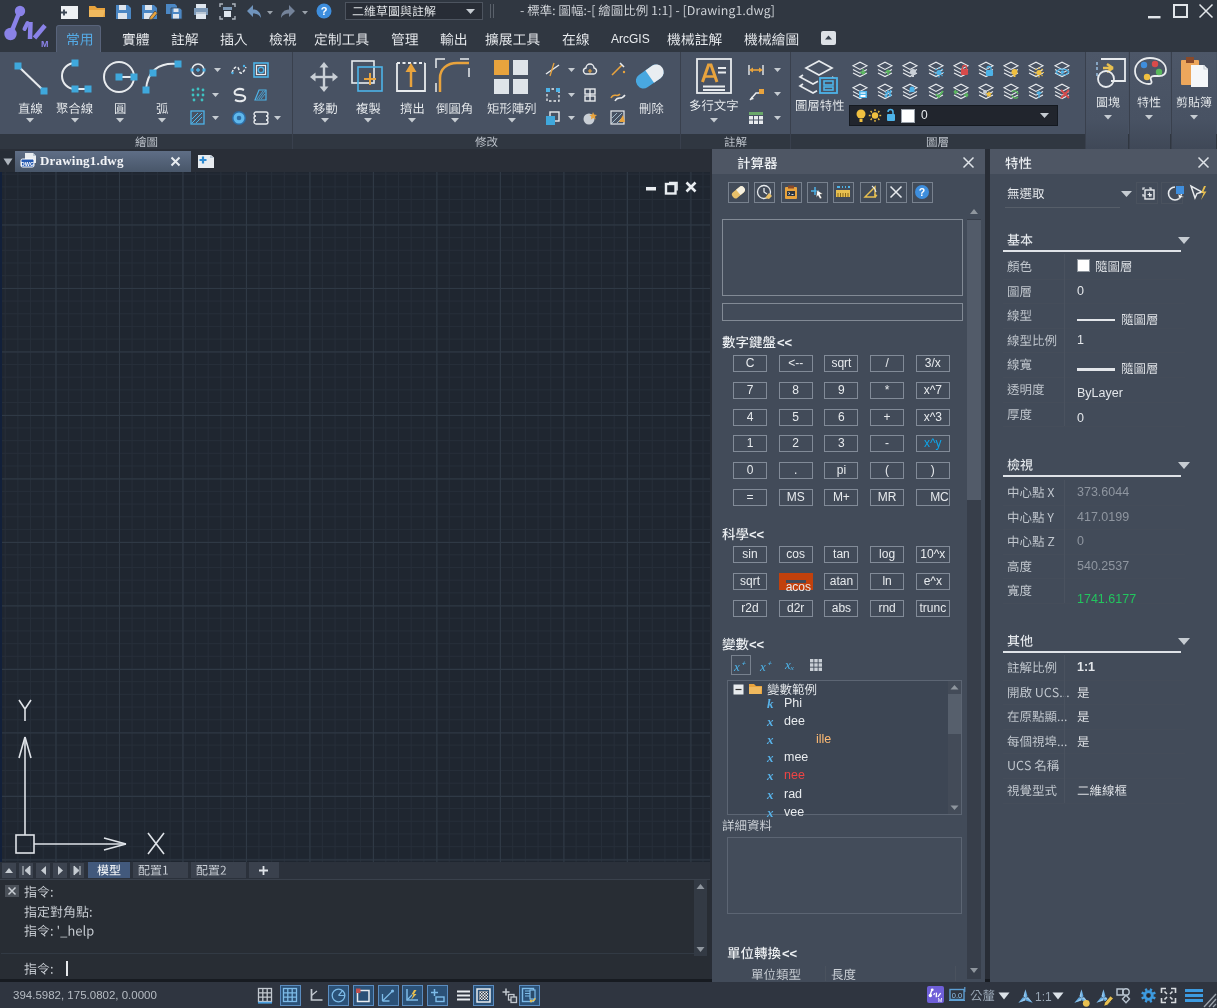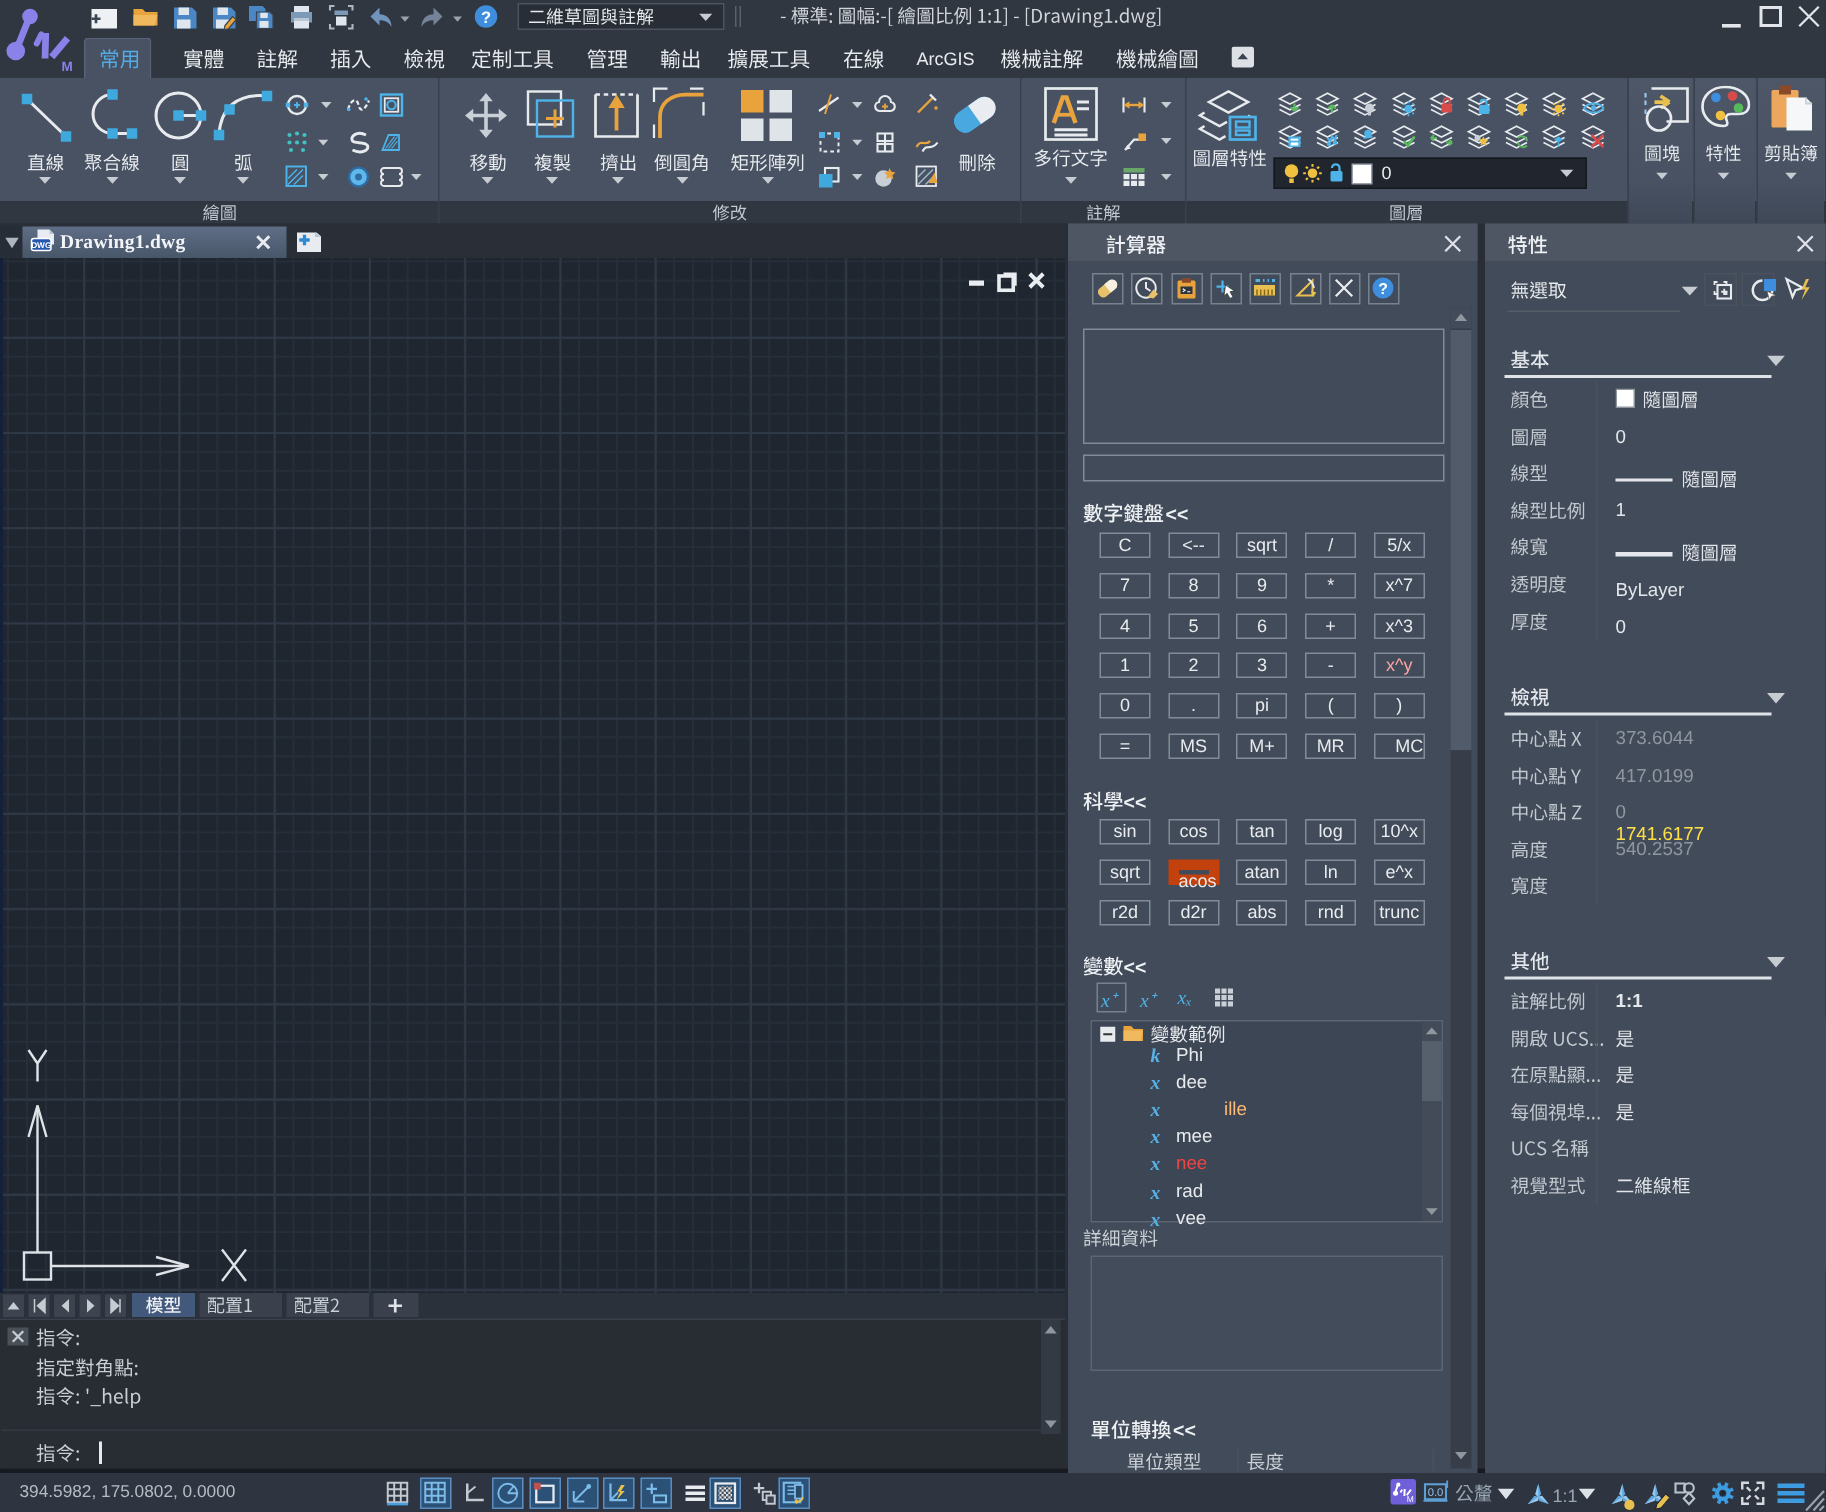--- a/index.html
+++ b/index.html
@@ -1406,36 +1406,36 @@
         <use href="#g101" x="1000"></use>
         <use href="#g102" x="2000"></use>
         <use href="#g103" x="3000"></use>
       </g>
     </svg>
 <div style="position:absolute;left:777px;top:335px;font:bold 13px 'Liberation Sans';color:#eef1f4">&lt;&lt;</div>
 <div style="position:absolute;left:733.0px;top:355.0px;width:34px;height:17px;border:1px solid #828b98;color:#e8ebee;font:12px 'Liberation Sans';text-align:center;line-height:15px">C</div>
 <div style="position:absolute;left:778.7px;top:355.0px;width:34px;height:17px;border:1px solid #828b98;color:#e8ebee;font:12px 'Liberation Sans';text-align:center;line-height:15px">&lt;--</div>
 <div style="position:absolute;left:824.4px;top:355.0px;width:34px;height:17px;border:1px solid #828b98;color:#e8ebee;font:12px 'Liberation Sans';text-align:center;line-height:15px">sqrt</div>
 <div style="position:absolute;left:870.1px;top:355.0px;width:34px;height:17px;border:1px solid #828b98;color:#e8ebee;font:12px 'Liberation Sans';text-align:center;line-height:15px">/</div>
-<div style="position:absolute;left:915.8px;top:355.0px;width:34px;height:17px;border:1px solid #828b98;color:#e8ebee;font:12px 'Liberation Sans';text-align:center;line-height:15px">5/x</div>
+<div style="position:absolute;left:915.8px;top:355.0px;width:34px;height:17px;border:1px solid #828b98;color:#e8ebee;font:12px 'Liberation Sans';text-align:center;line-height:15px">3/x</div>
 <div style="position:absolute;left:733.0px;top:381.8px;width:34px;height:17px;border:1px solid #828b98;color:#e8ebee;font:12px 'Liberation Sans';text-align:center;line-height:15px">7</div>
 <div style="position:absolute;left:778.7px;top:381.8px;width:34px;height:17px;border:1px solid #828b98;color:#e8ebee;font:12px 'Liberation Sans';text-align:center;line-height:15px">8</div>
 <div style="position:absolute;left:824.4px;top:381.8px;width:34px;height:17px;border:1px solid #828b98;color:#e8ebee;font:12px 'Liberation Sans';text-align:center;line-height:15px">9</div>
 <div style="position:absolute;left:870.1px;top:381.8px;width:34px;height:17px;border:1px solid #828b98;color:#e8ebee;font:12px 'Liberation Sans';text-align:center;line-height:15px">*</div>
 <div style="position:absolute;left:915.8px;top:381.8px;width:34px;height:17px;border:1px solid #828b98;color:#e8ebee;font:12px 'Liberation Sans';text-align:center;line-height:15px">x^7</div>
 <div style="position:absolute;left:733.0px;top:408.6px;width:34px;height:17px;border:1px solid #828b98;color:#e8ebee;font:12px 'Liberation Sans';text-align:center;line-height:15px">4</div>
 <div style="position:absolute;left:778.7px;top:408.6px;width:34px;height:17px;border:1px solid #828b98;color:#e8ebee;font:12px 'Liberation Sans';text-align:center;line-height:15px">5</div>
 <div style="position:absolute;left:824.4px;top:408.6px;width:34px;height:17px;border:1px solid #828b98;color:#e8ebee;font:12px 'Liberation Sans';text-align:center;line-height:15px">6</div>
 <div style="position:absolute;left:870.1px;top:408.6px;width:34px;height:17px;border:1px solid #828b98;color:#e8ebee;font:12px 'Liberation Sans';text-align:center;line-height:15px">+</div>
 <div style="position:absolute;left:915.8px;top:408.6px;width:34px;height:17px;border:1px solid #828b98;color:#e8ebee;font:12px 'Liberation Sans';text-align:center;line-height:15px">x^3</div>
 <div style="position:absolute;left:733.0px;top:435.4px;width:34px;height:17px;border:1px solid #828b98;color:#e8ebee;font:12px 'Liberation Sans';text-align:center;line-height:15px">1</div>
 <div style="position:absolute;left:778.7px;top:435.4px;width:34px;height:17px;border:1px solid #828b98;color:#e8ebee;font:12px 'Liberation Sans';text-align:center;line-height:15px">2</div>
 <div style="position:absolute;left:824.4px;top:435.4px;width:34px;height:17px;border:1px solid #828b98;color:#e8ebee;font:12px 'Liberation Sans';text-align:center;line-height:15px">3</div>
 <div style="position:absolute;left:870.1px;top:435.4px;width:34px;height:17px;border:1px solid #828b98;color:#e8ebee;font:12px 'Liberation Sans';text-align:center;line-height:15px">-</div>
-<div style="position:absolute;left:915.8px;top:435.4px;width:34px;height:17px;border:1px solid #828b98;color:#fca5a5;font:12px 'Liberation Sans';text-align:center;line-height:15px">x^y</div>
+<div style="position:absolute;left:915.8px;top:435.4px;width:34px;height:17px;border:1px solid #828b98;color:#0ea5e9;font:12px 'Liberation Sans';text-align:center;line-height:15px">x^y</div>
 <div style="position:absolute;left:733.0px;top:462.2px;width:34px;height:17px;border:1px solid #828b98;color:#e8ebee;font:12px 'Liberation Sans';text-align:center;line-height:15px">0</div>
 <div style="position:absolute;left:778.7px;top:462.2px;width:34px;height:17px;border:1px solid #828b98;color:#e8ebee;font:12px 'Liberation Sans';text-align:center;line-height:15px">.</div>
 <div style="position:absolute;left:824.4px;top:462.2px;width:34px;height:17px;border:1px solid #828b98;color:#e8ebee;font:12px 'Liberation Sans';text-align:center;line-height:15px">pi</div>
 <div style="position:absolute;left:870.1px;top:462.2px;width:34px;height:17px;border:1px solid #828b98;color:#e8ebee;font:12px 'Liberation Sans';text-align:center;line-height:15px">(</div>
 <div style="position:absolute;left:915.8px;top:462.2px;width:34px;height:17px;border:1px solid #828b98;color:#e8ebee;font:12px 'Liberation Sans';text-align:center;line-height:15px">)</div>
 <div style="position:absolute;left:733.0px;top:489.0px;width:34px;height:17px;border:1px solid #828b98;color:#e8ebee;font:12px 'Liberation Sans';text-align:center;line-height:15px">=</div>
 <div style="position:absolute;left:778.7px;top:489.0px;width:34px;height:17px;border:1px solid #828b98;color:#e8ebee;font:12px 'Liberation Sans';text-align:center;line-height:15px">MS</div>
 <div style="position:absolute;left:824.4px;top:489.0px;width:34px;height:17px;border:1px solid #828b98;color:#e8ebee;font:12px 'Liberation Sans';text-align:center;line-height:15px">M+</div>
 <div style="position:absolute;left:870.1px;top:489.0px;width:34px;height:17px;border:1px solid #828b98;color:#e8ebee;font:12px 'Liberation Sans';text-align:center;line-height:15px">MR</div>
 <div style="position:absolute;left:915.8px;top:489.0px;width:34px;height:17px;border:1px solid #828b98;color:#e8ebee;font:12px 'Liberation Sans';text-align:right;line-height:15px">MC</div>
@@ -1760,21 +1760,21 @@
 <div style="position:absolute;left:1077px;top:558.8px;font:12.5px 'Liberation Sans';color:#8f96a0">540.2537</div>
 <svg style="position:absolute;left:1007.0px;top:582.3px;overflow:visible" width="25.0" height="17.5">
       <g fill="#c3c9d0" transform="translate(0,13.12) scale(0.01250,-0.01250)">
         <use href="#g133" x="0"></use>
         <use href="#g123" x="1000"></use>
       </g>
     </svg>
 <div style="position:absolute;left:1064px;top:578.4px;width:1px;height:24.6px;background:#4a525f"></div>
 <div style="position:absolute;left:1003px;top:602.9px;width:61px;height:1px;background:#454d5a"></div>
 <div style="position:absolute;left:1064px;top:602.9px;width:121px;height:1px;background:#444c59"></div>
-<div style="position:absolute;left:1077px;top:549px;font:12.5px 'Liberation Sans';color:#fde047">1741.6177</div>
+<div style="position:absolute;left:1077px;top:592px;font:12.5px 'Liberation Sans';color:#22c55e">1741.6177</div>
 <svg style="position:absolute;left:1007.0px;top:632.4px;overflow:visible" width="26.0" height="18.2">
       <g fill="#e3e7eb" transform="translate(0,13.65) scale(0.01300,-0.01300)">
         <use href="#g146" x="0"></use>
         <use href="#g147" x="1000"></use>
       </g>
     </svg>
 <svg style="position:absolute;left:1178px;top:638px" width="13" height="8">
       <path d="M0 0l6 7 6-7z" fill="#c6ccd2"></path>
     </svg>
 <div style="position:absolute;left:1003px;top:651px;width:178px;height:2px;background:#dfe3e8"></div>

